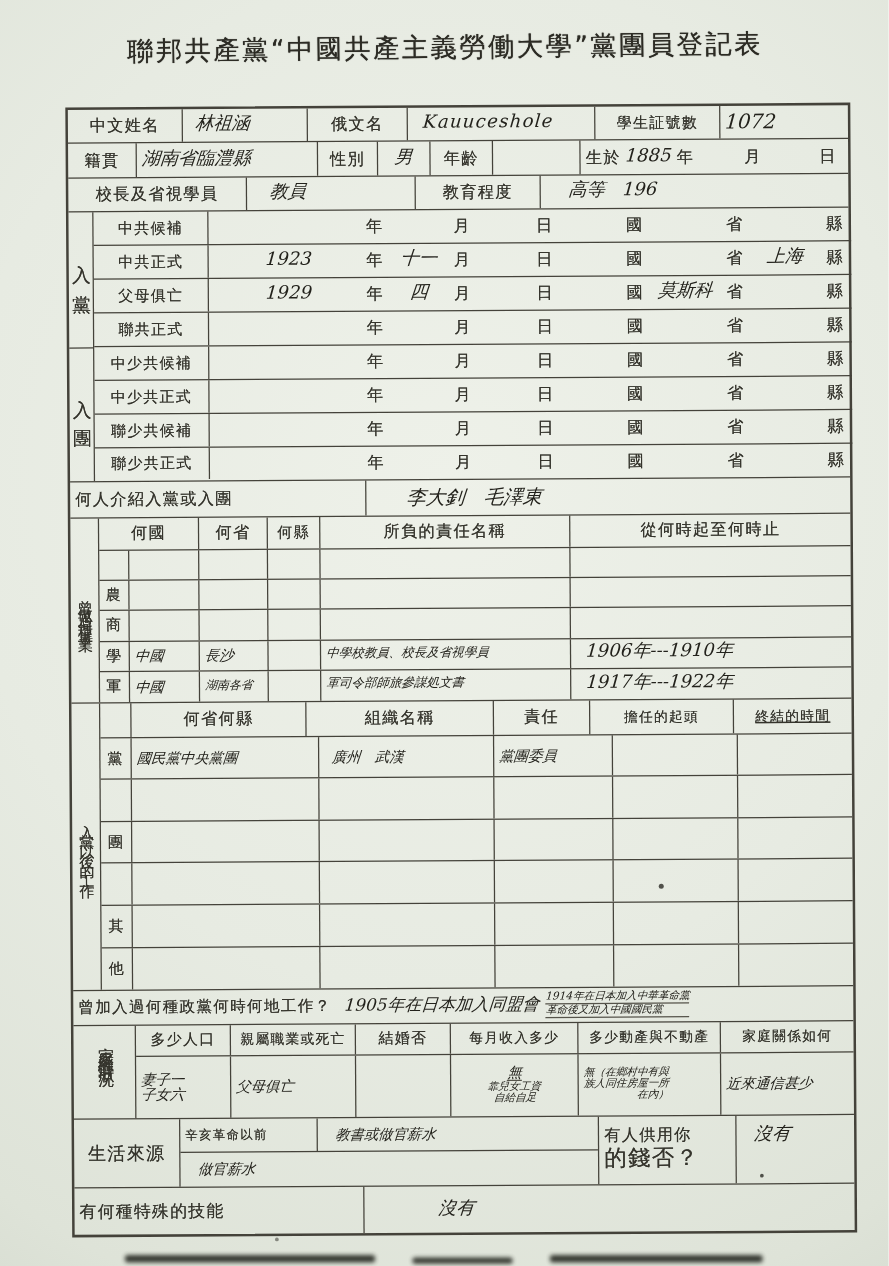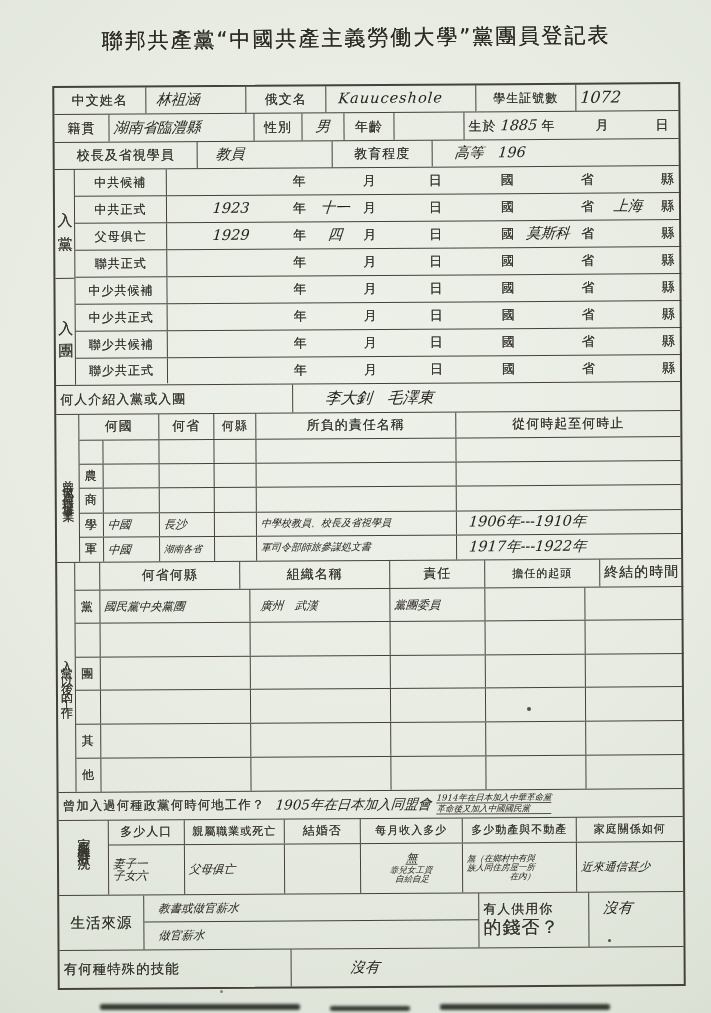--- a/index.html
+++ b/index.html
@@ -417,28 +417,28 @@
       </div>
       <div class="col" style="flex:1">
         <div class="row" style="height:28px">
           <div class="cell" style="width:25px"></div>
           <div class="cell cen" style="width:140px">
               <span class="pr">何省何縣</span>
             </div>
           <div class="cell cen" style="width:150px">
               <span class="pr">組織名稱</span>
             </div>
-          <div class="cell cen" style="width:95px">
+          <div class="cell cen" style="width:77px">
               <span class="pr">責任</span>
             </div>
           <div class="cell cen" style="width:115px">
               <span class="pr" style="font-size:11px">擔任的起頭</span>
             </div>
           <div class="cell cen" style="flex:1">
-              <span class="pr" style="font-size:14px;">終結的時間</span>
+              <span class="pr" style="font-size:11px;text-decoration:underline">終結的時間</span>
             </div>
         </div>
         <div class="row" style="height:33.6px">
           <div class="cell cen" style="width:25px">
               <span class="pr" style="font-size:12px">黨</span>
             </div>
           <div class="cell" style="width:150px">
               <span class="hw sm">國民黨中央黨團</span>
             </div>
           <div class="cell" style="width:140px">
@@ -626,20 +626,23 @@
         </div>
       </div>
     </div>
 
     <div class="sect" style="height:55px">
       <div class="vcol cen" style="width:85px;flex-direction:row">
         <span class="pr" style="font-size:14.5px">生活來源</span>
       </div>
       <div class="col" style="width:335px;border-right:1.6px solid var(--ink)">
         <div class="row" style="height:27.5px">
+          <div class="cell" style="width:110px">
+              <span class="pr" style="font-size:10px">辛亥革命以前</span>
+            </div>
           <div class="cell nb" style="flex:1;border-right:none">
               <span class="hw sm" style="margin-left:10px">教書或做官薪水</span>
             </div>
         </div>
         <div class="row" style="height:27.5px">
           <div class="cell nb" style="flex:1;border-right:none">
               <span class="hw sm" style="margin-left:10px">做官薪水</span>
             </div>
         </div>
       </div>

